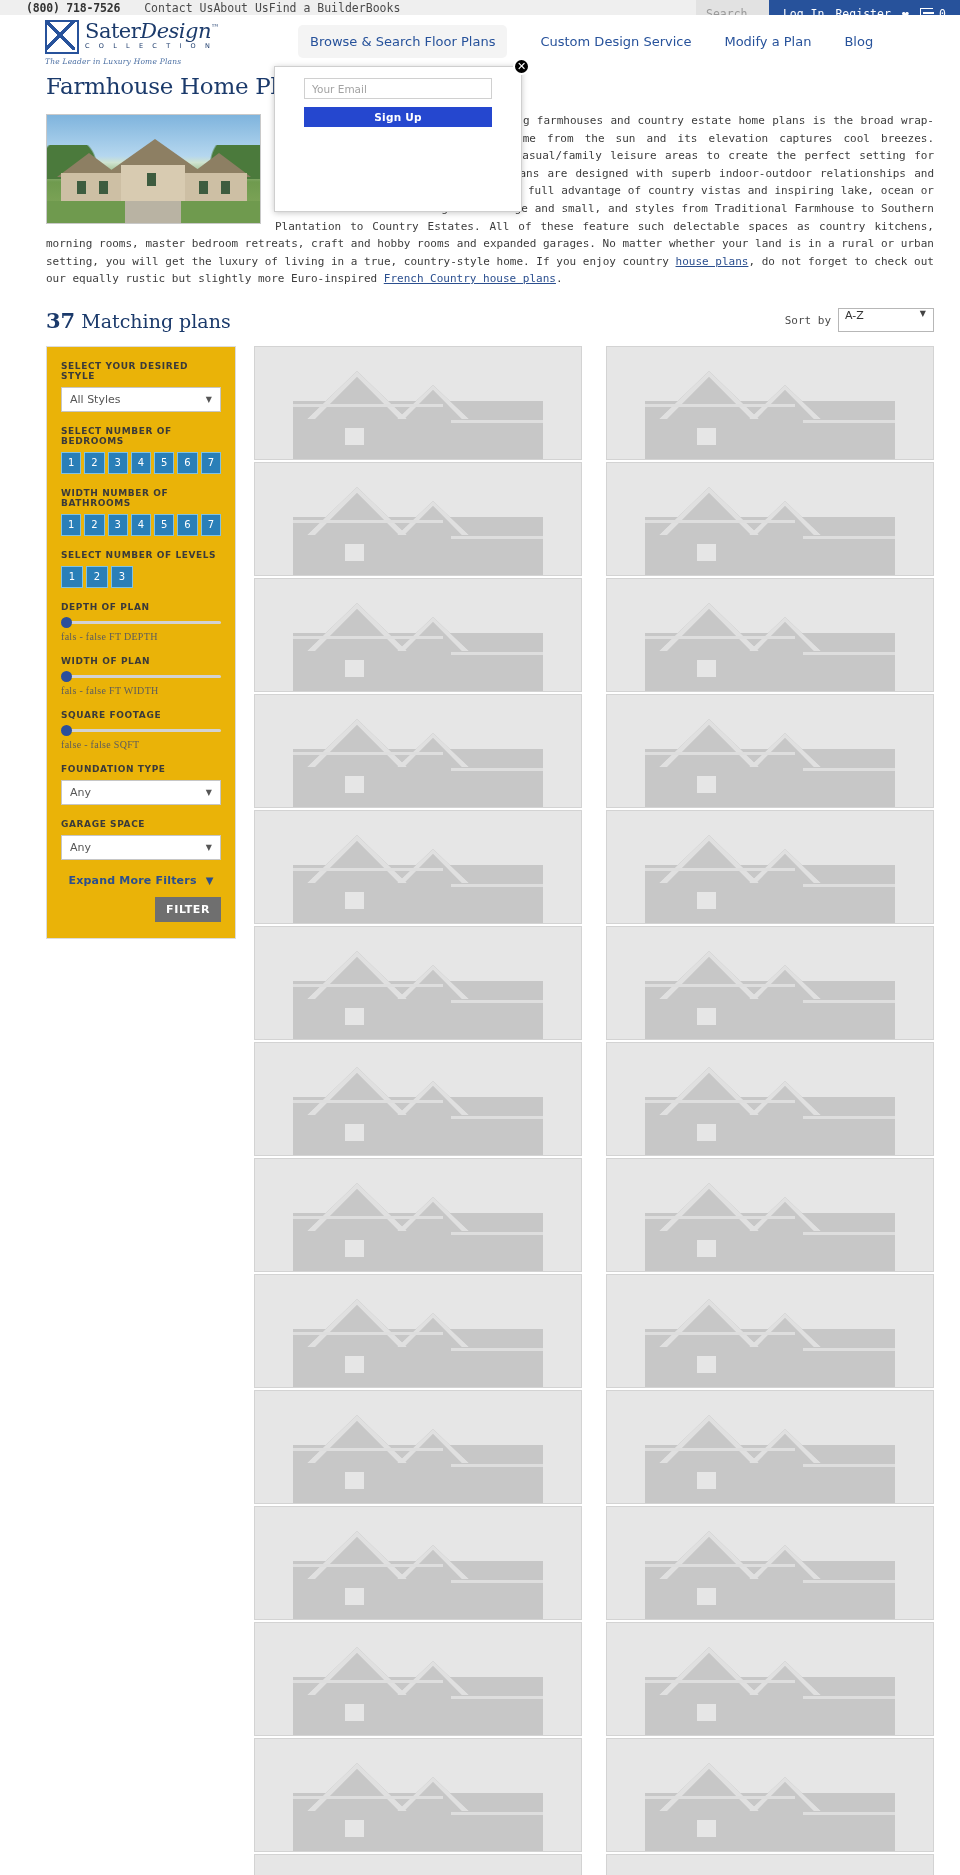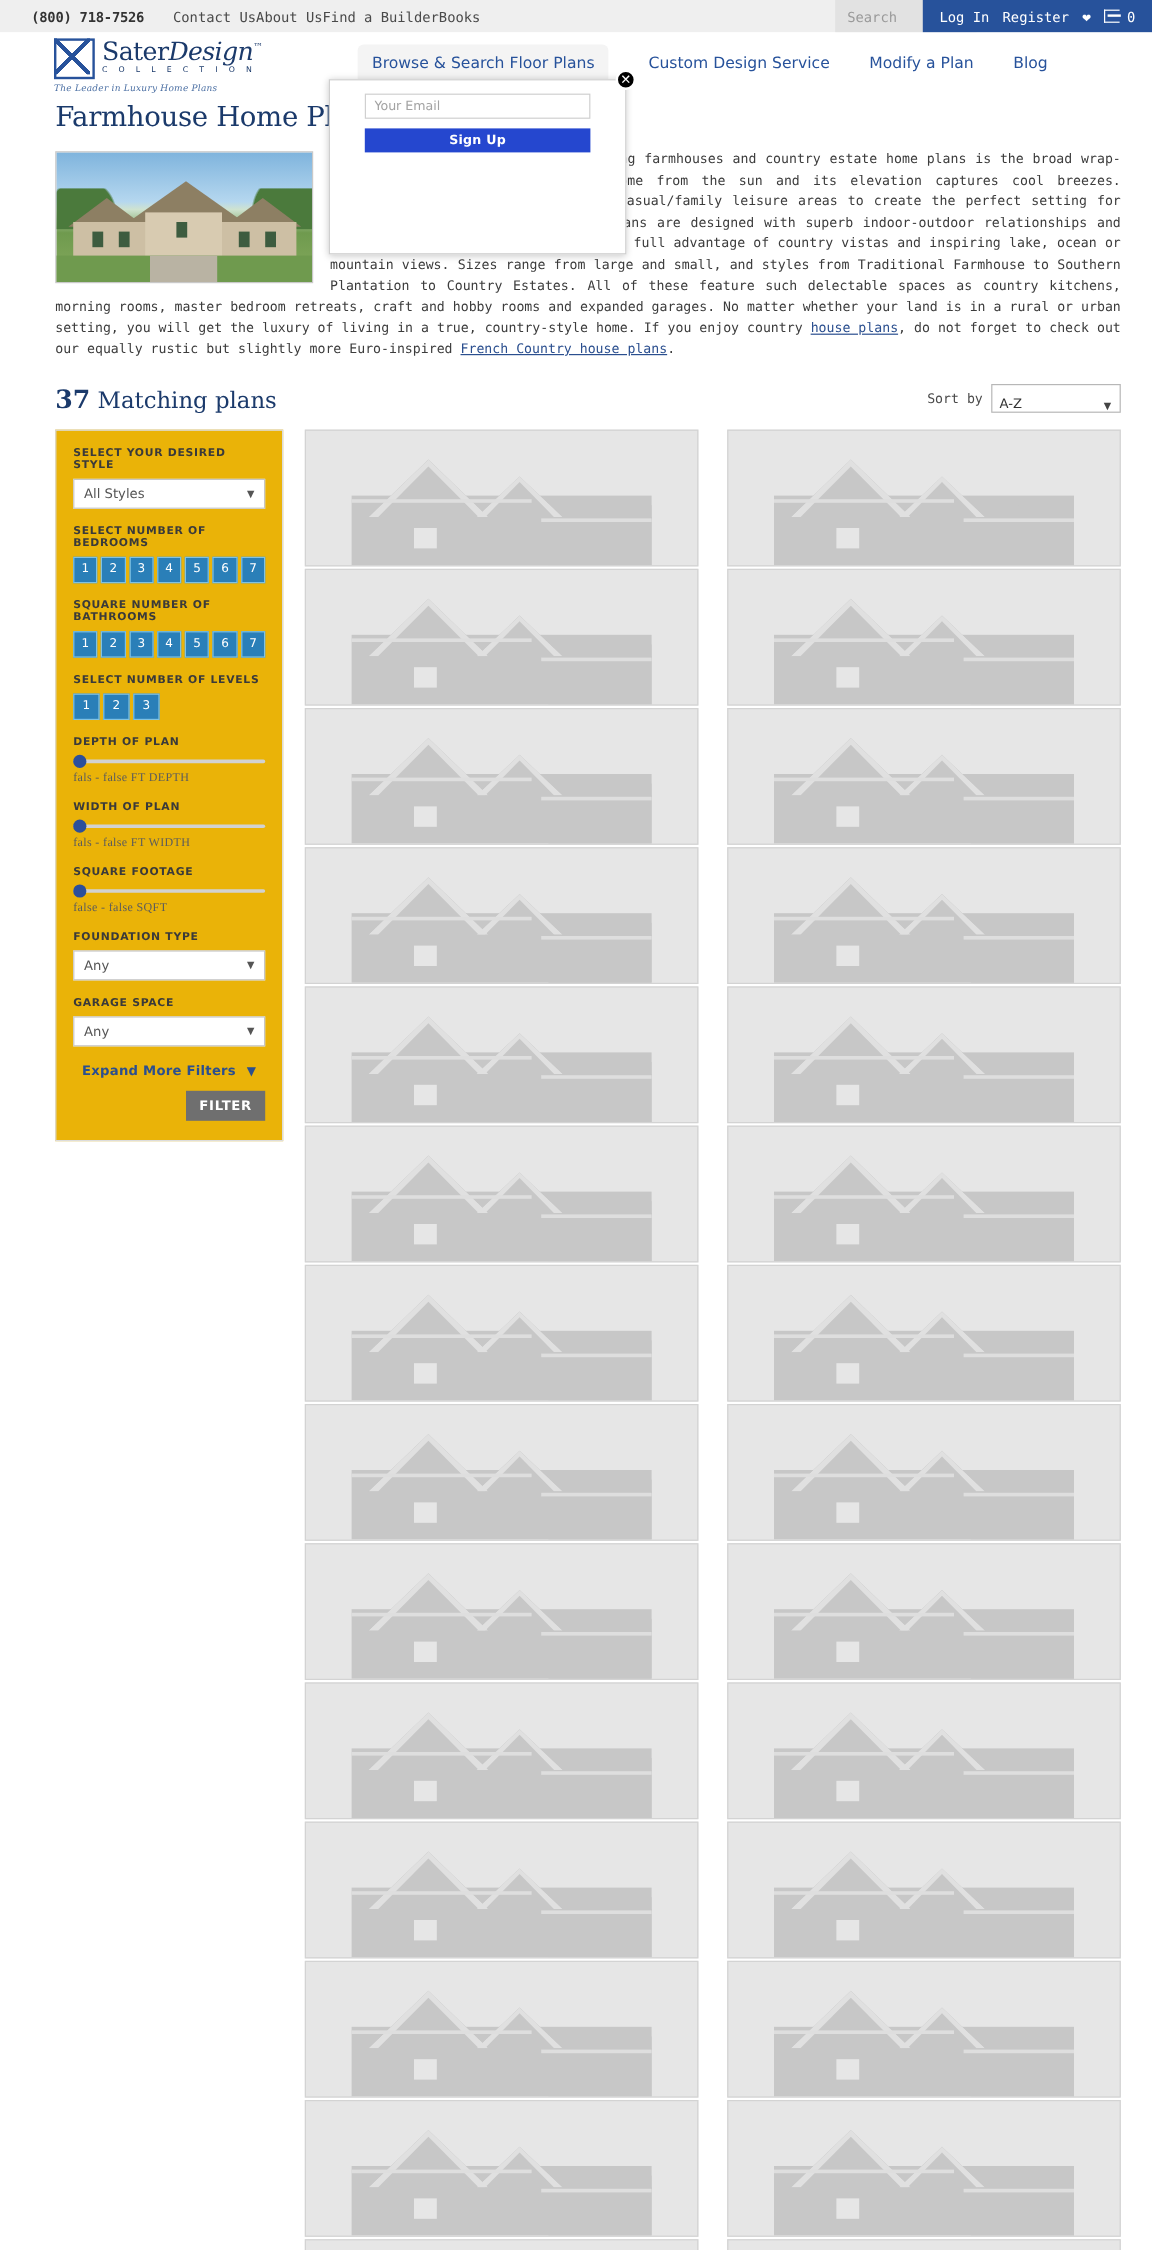--- a/index.html
+++ b/index.html
@@ -8,21 +8,21 @@
     width: 960px; height: 1875px;
     font-family: "DejaVu Sans Mono", monospace;
     background: #ffffff;
     overflow: hidden;
     position: relative;
   }
   .page { width:960px; position:relative; }
 
   
   .topbar {
-    height: 27px; background:#efefef;
+    height: 15px; background:#efefef;
     display:flex; align-items:center; position:relative;
     font-size: 11.5px;
   }
   .topbar .phone {
     color:#333; font-weight:bold; margin-left:26px; letter-spacing:-0.2px;
   }
   .topbar .tlinks { display:flex; margin-left:24px; }
   .topbar .tlinks a { color:#4a4a4a; text-decoration:none; }
   .search-wrap {
     position:absolute; right:146px; top:0; height:27px; width:118px;
@@ -133,23 +133,23 @@
 
   
   .results-bar {
     margin:20px 26px 0 46px; display:flex; align-items:center;
     justify-content:space-between;
   }
   .match-line { font-family:"DejaVu Serif", serif; font-size:19px; color:#1b3a6b; }
   .match-line .count { font-weight:bold; font-size:21px; }
   .sort-grp { display:flex; align-items:center; gap:7px; font-size:11px; color:#4a4a4a; }
   .sort-sel {
-    width:108px; height:24px; border:1px solid #b7b7b7; background:#fff;
+    width:96px; height:24px; border:1px solid #b7b7b7; background:#fff;
     font-family:"DejaVu Sans", sans-serif; font-size:11px; color:#333;
-    padding:0 6px; position:relative; display:flex; align-items:flex-end;
+    padding:0 6px; position:relative; display:flex; align-items:flex-start;
   }
   .sort-sel .arrow { position:absolute; right:7px; font-size:8px; color:#444; }
 
   
   .content { display:flex; margin:13px 26px 0 46px; gap:0; align-items:flex-start; }
   .sidebar {
     width:190px; flex:0 0 190px; background:#eab308; border:1px solid #dcdcdc;
     padding:14px 14px 16px 14px; margin-right:18px;
   }
   .f-label {
@@ -380,21 +380,21 @@
           <div class="num-btn">2</div>
           <div class="num-btn">3</div>
           <div class="num-btn">4</div>
           <div class="num-btn">5</div>
           <div class="num-btn">6</div>
           <div class="num-btn">7</div>
         </div>
       </div>
 
       <div class="f-block">
-        <div class="f-label">SQUARE NUMBER OF BATHROOMS</div>
+        <div class="f-label">WIDTH NUMBER OF BATHROOMS</div>
         <div class="btn-row">
           <div class="num-btn">1</div>
           <div class="num-btn">2</div>
           <div class="num-btn">3</div>
           <div class="num-btn">4</div>
           <div class="num-btn">5</div>
           <div class="num-btn">6</div>
           <div class="num-btn">7</div>
         </div>
       </div>

